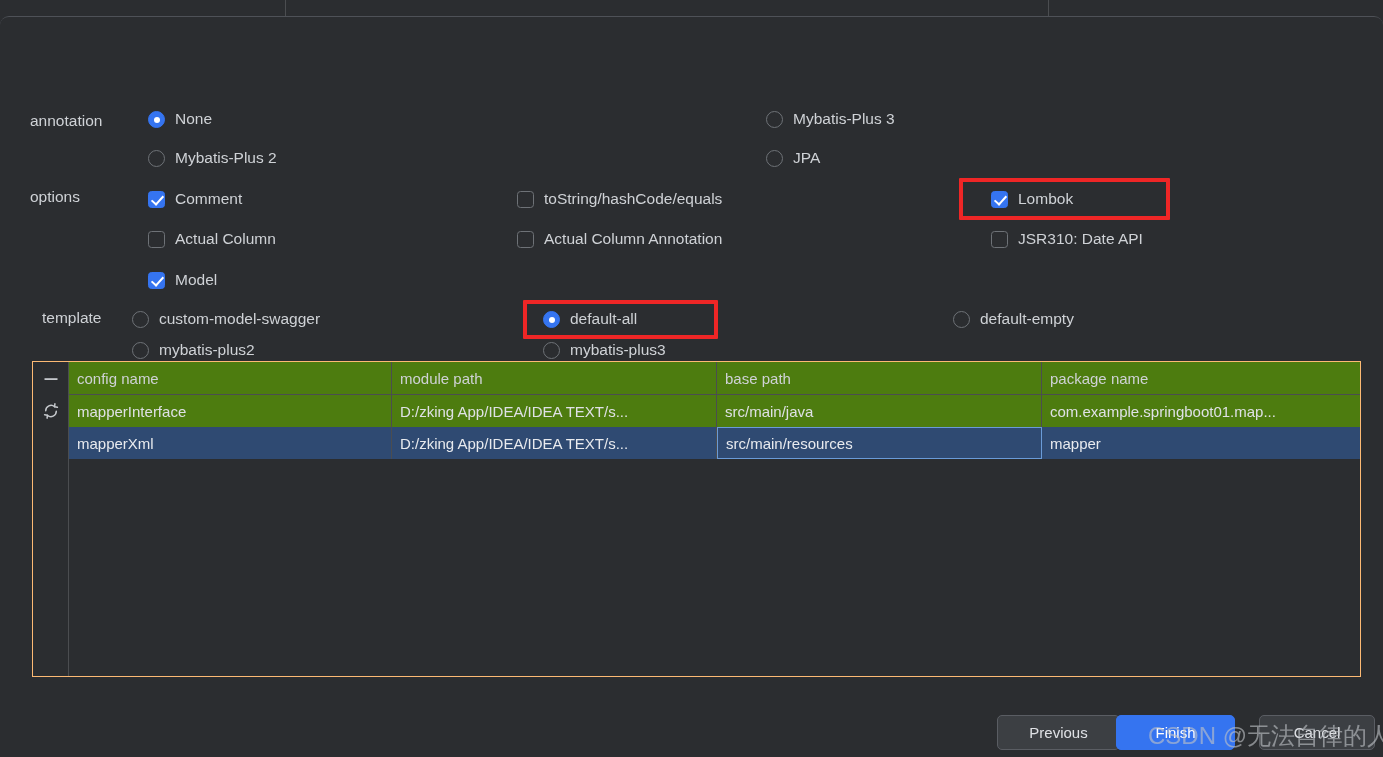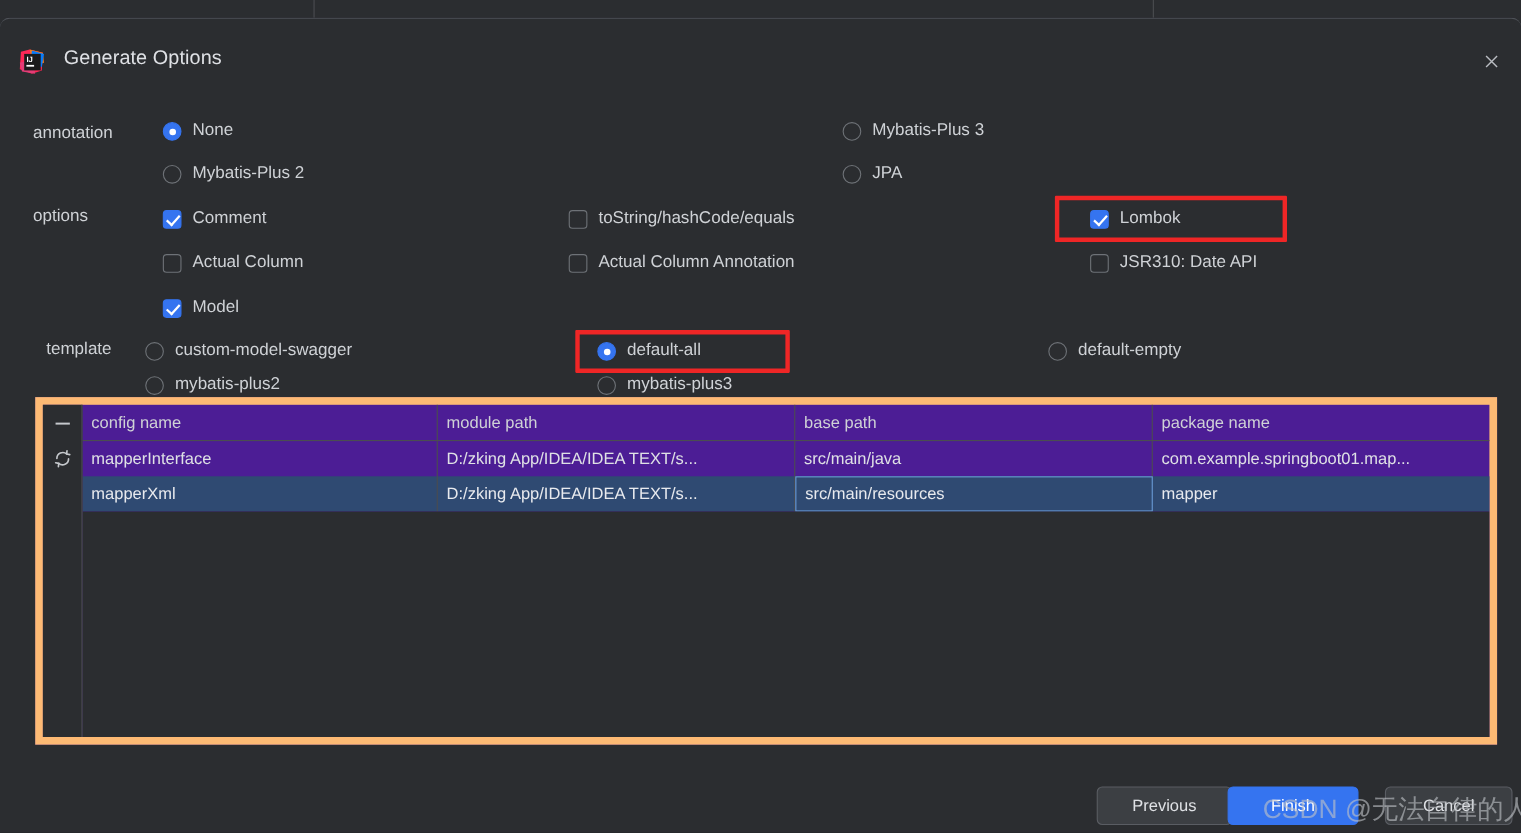--- a/index.html
+++ b/index.html
@@ -100,22 +100,22 @@
   
   .redbox {
     position: absolute; border: 4px solid #ef2626;
     pointer-events: none; border-radius: 1px;
   }
 
   
   #table-wrap {
     position: absolute; left: 32px; top: 344px;
     width: 1329px; height: 316px;
-    border: 7px solid #fdba74;
-    background: #4c1d95;
+    border: 1px solid #fdba74;
+    background: #4d7c0f;
     display: flex;
   }
   .gutter {
     width: 36px; flex: 0 0 36px;
     border-right: 1px solid #4b4d50;
     background: #2b2d30;
     position: relative;
   }
   .gutter-icon {
     position: absolute; left: 7px; width: 22px; height: 22px;
@@ -177,39 +177,20 @@
 <body>
 
 <div id="backdrop">
   <div class="strip"></div>
   <div class="divider d1"></div>
   <div class="divider d2"></div>
 </div>
 
 <div id="dialog">
 
-  <div class="titlebar">
-    <span class="ij-logo">
-      <svg width="26" height="26" viewBox="0 0 26 26">
-        <path d="M3 4 L11 2 L23 5 L22 21 L13 24 L2 20 Z" fill="#fe2857"></path>
-        <path d="M11 2 L23 5 L24 14 L14 17 Z" fill="#f97a12"></path>
-        <path d="M2 14 L13 11 L16 24 L4 22 Z" fill="#e33d77"></path>
-        <path d="M13 3 L24 6 L22 18 L12 15 Z" fill="#087cfa"></path>
-        <rect x="6" y="6" width="15" height="15" fill="#1b1b1b"></rect>
-        <text x="8" y="13" font-family="Liberation Sans, sans-serif" font-size="7" font-weight="bold" fill="#ffffff">IJ</text>
-        <rect x="8" y="16" width="7" height="1.6" fill="#ffffff"></rect>
-      </svg>
-    </span>
-    <span class="dlg-title">Generate Options</span>
-    <span class="close-btn">
-      <svg width="16" height="16" viewBox="0 0 16 16">
-        <path d="M3 3 L13 13 M13 3 L3 13" stroke="#b9bcc1" stroke-width="1.3" fill="none"></path>
-      </svg>
-    </span>
-  </div>
 
   <span class="row-label" style="left:30px; top:95px;">annotation</span>
 
   <div class="ctl" style="left:148px; top:94px;">
     <span class="radio on"></span>
     <span class="lbl">None</span>
   </div>
 
   <div class="ctl" style="left:766px; top:94px;">
     <span class="radio"></span>

